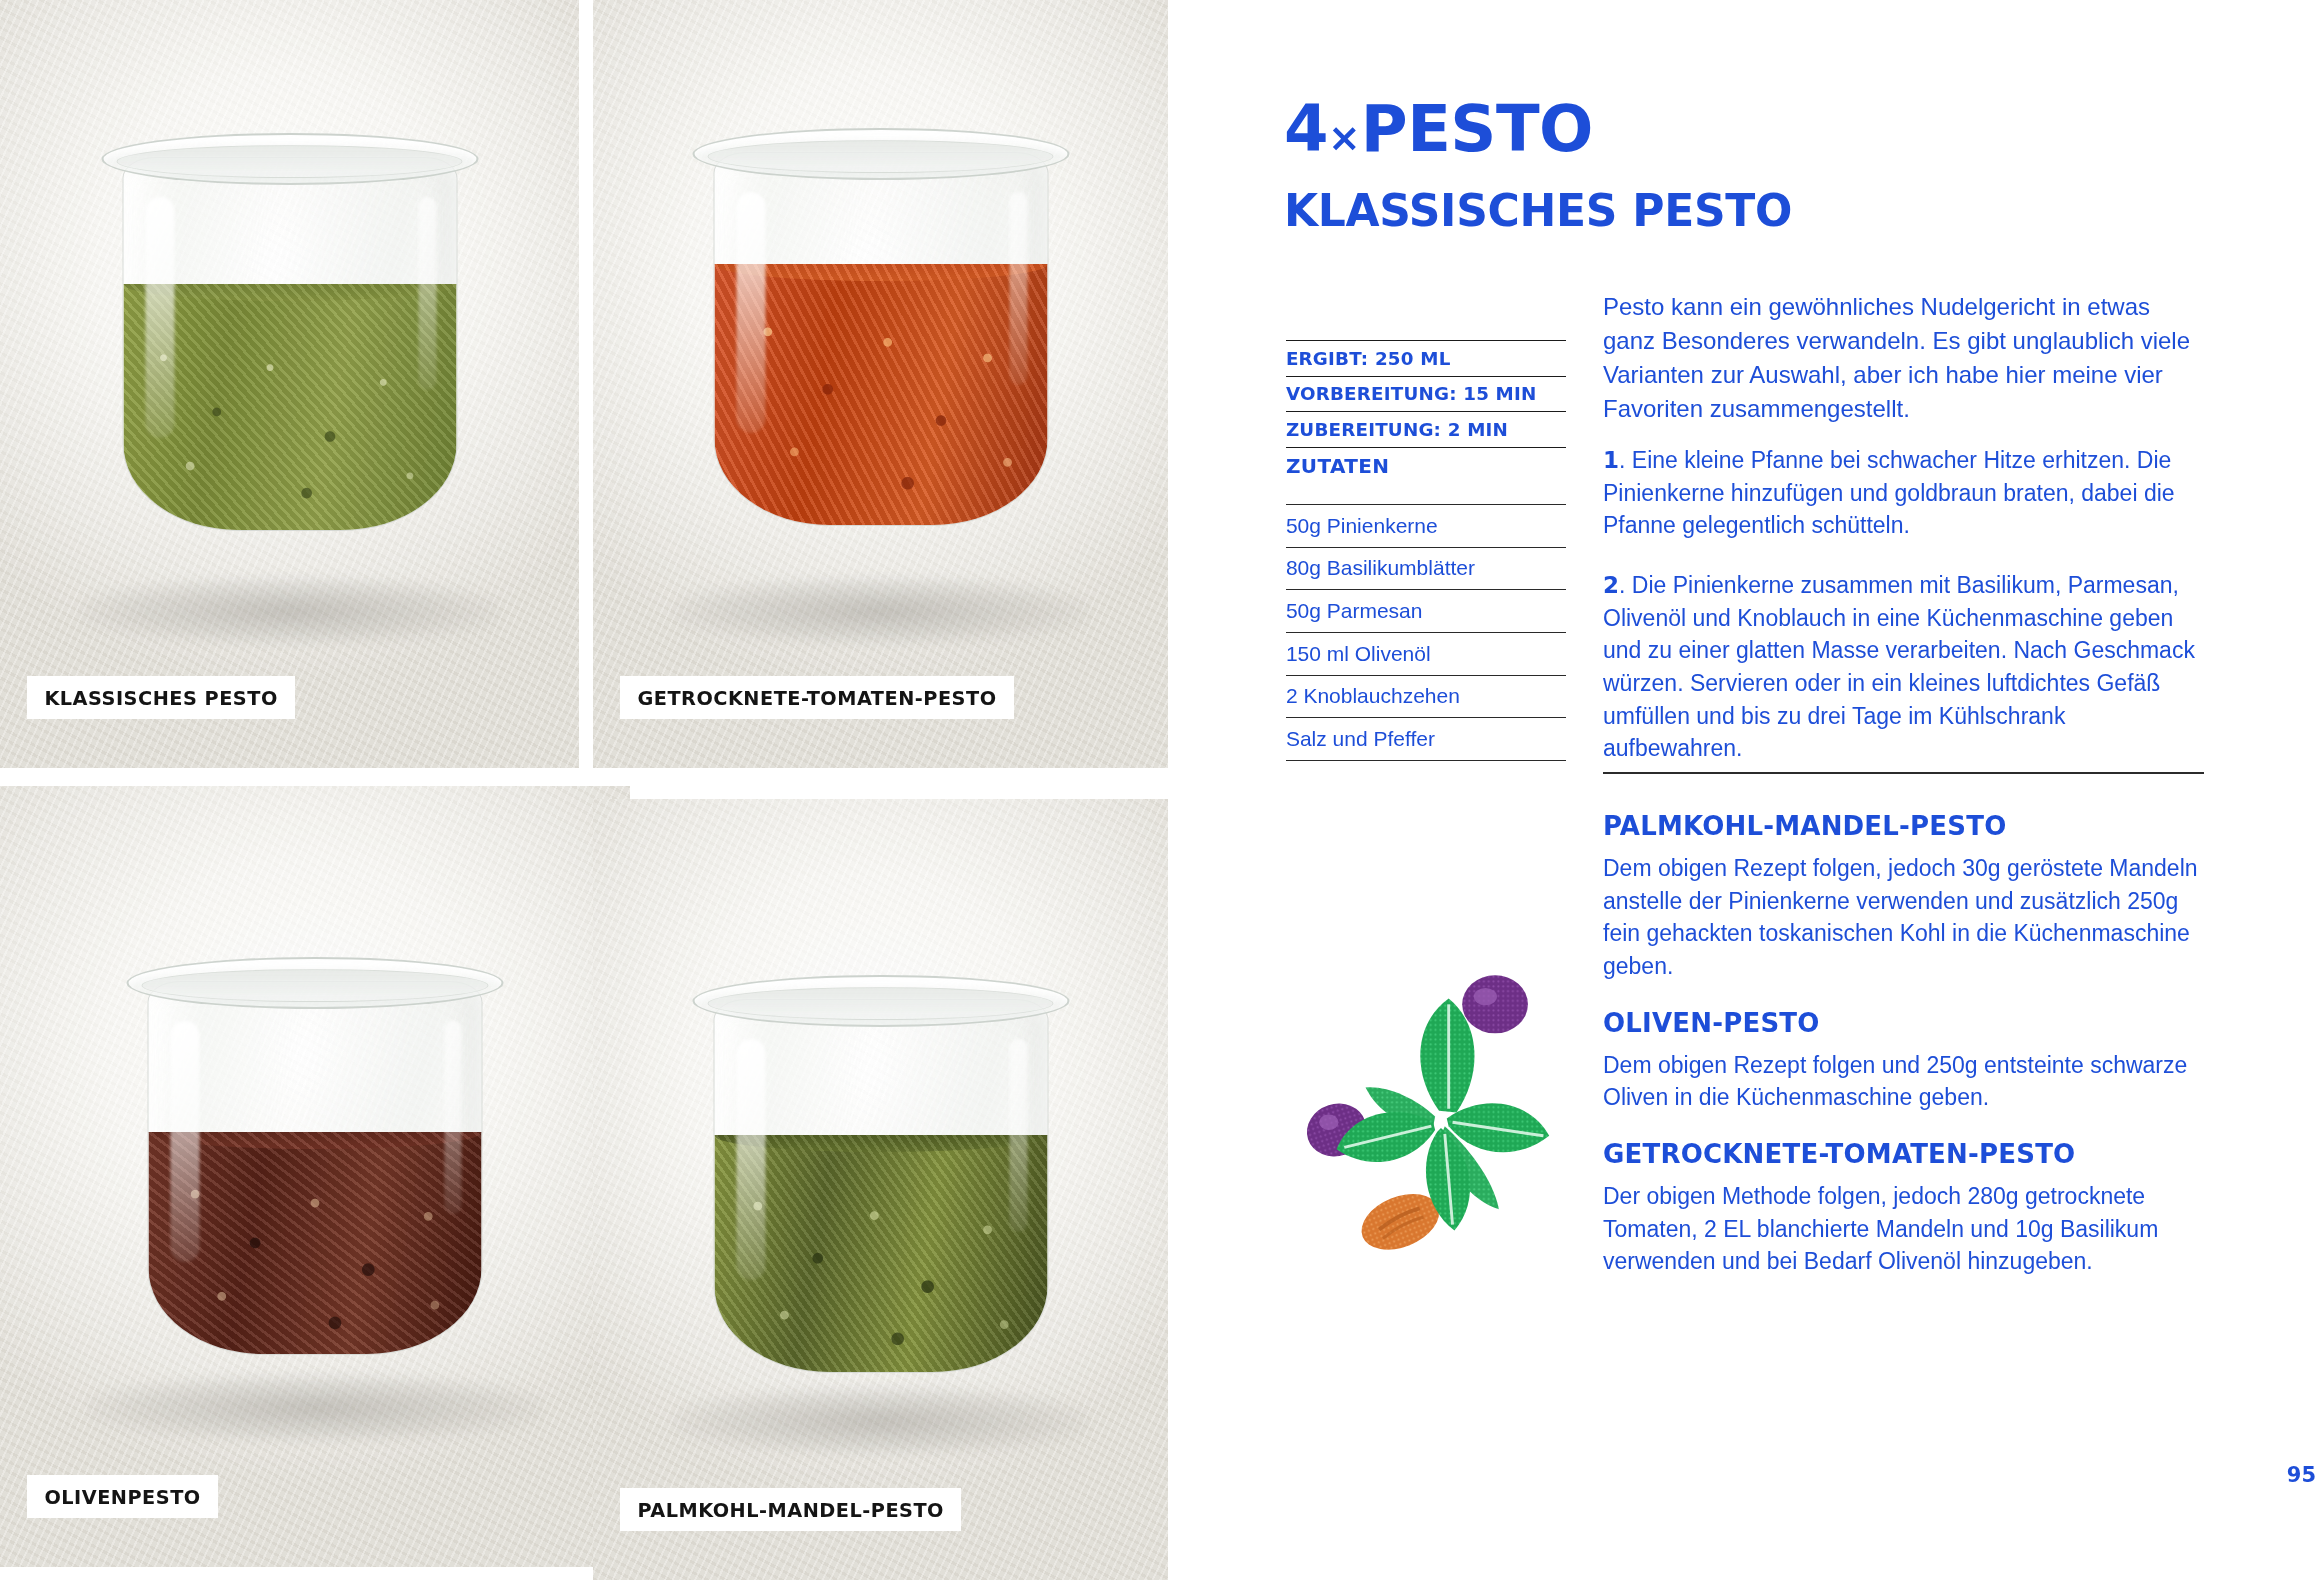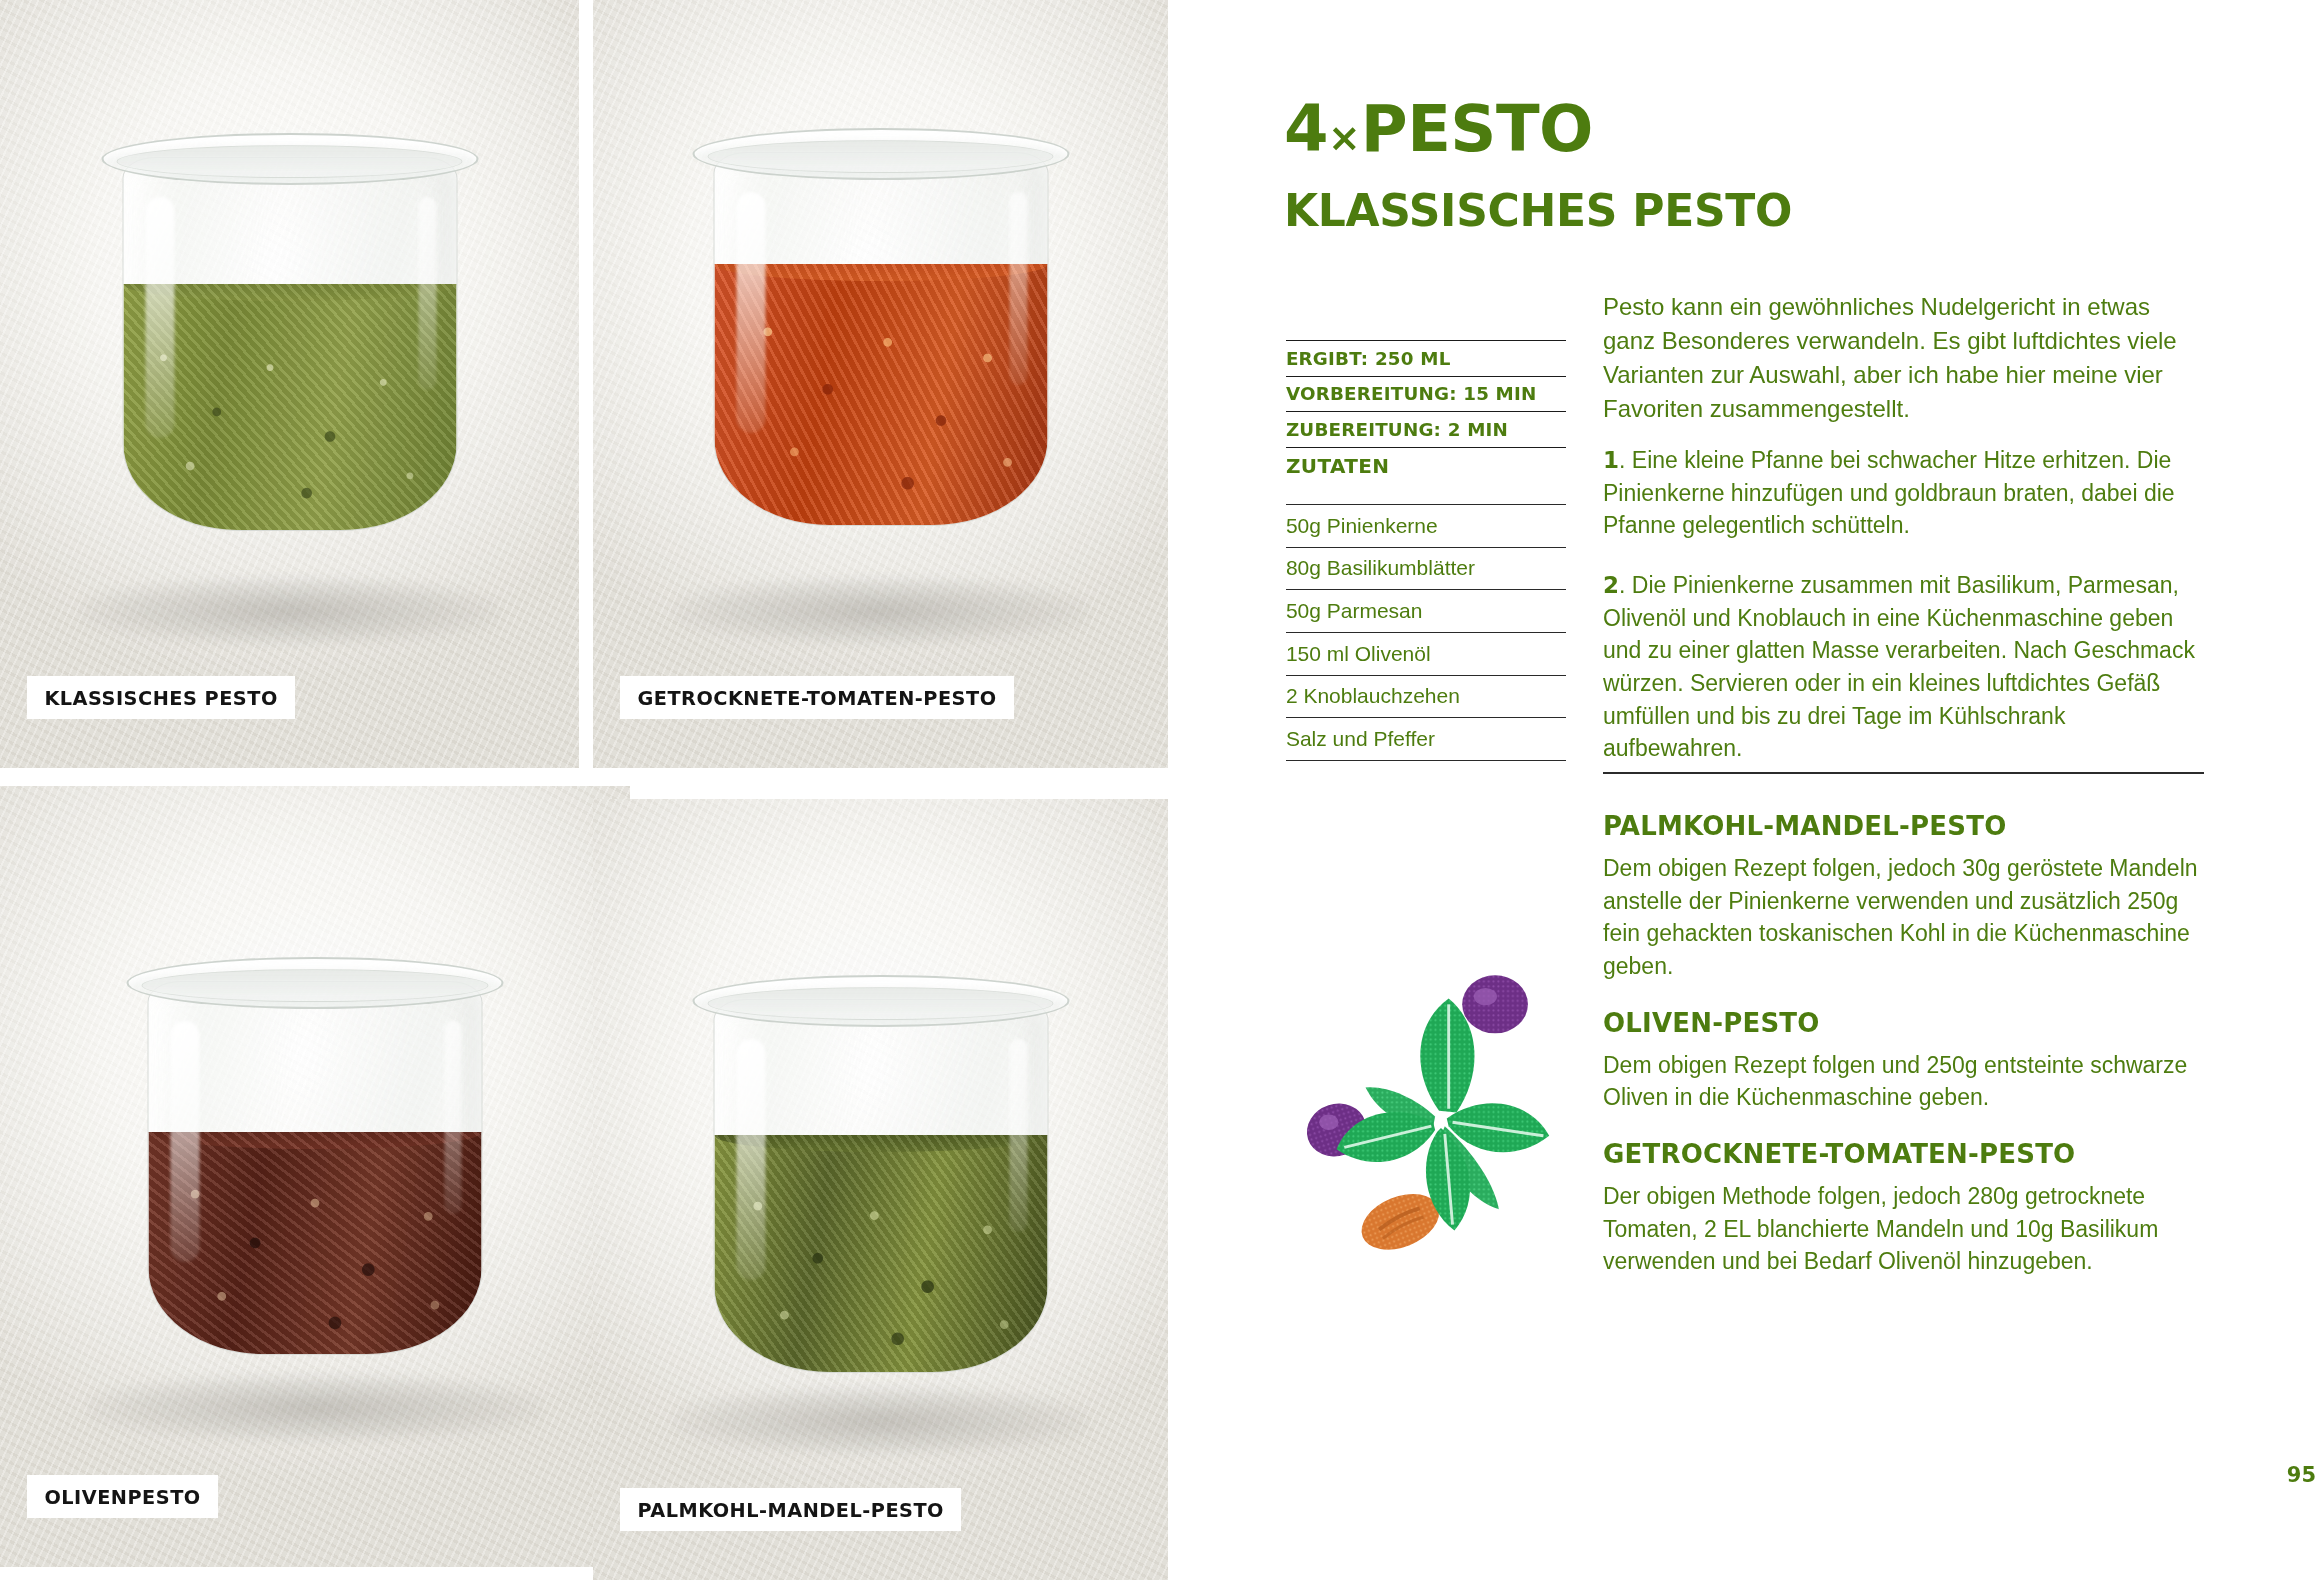--- a/index.html
+++ b/index.html
@@ -139,21 +139,21 @@
   .caption.c1 { left: 27px;  top: 676px; }
   .caption.c2 { left: 27px;  top: 676px; }
   .caption.c3 { left: 27px;  top: 689px; }
   .caption.c4 { left: 27px;  top: 689px; }
 
   
   .content {
     position: absolute;
     left: 1284px; top: 0;
     width: 1032px; height: 1581px;
-    color: #4d7c0f;
+    color: #1d4ed8;
   }
   .title {
     position: absolute;
     left: 0; top: 92px;
     font-family: "DejaVu Sans", sans-serif;
     font-weight: 700;
     font-size: 64px;
     letter-spacing: -0.5px;
   }
   .title .x {
@@ -401,21 +401,21 @@
     <div class="ing-head">ZUTATEN</div>
     <ul class="ing-list">
       <li>50g Pinienkerne</li>
       <li>80g Basilikumblätter</li>
       <li>50g Parmesan</li>
       <li>150 ml Olivenöl</li>
       <li>2 Knoblauchzehen</li>
       <li>Salz und Pfeffer</li>
     </ul>
 
-    <div class="intro">Pesto kann ein gewöhnliches Nudelgericht in etwas ganz Besonderes verwandeln. Es gibt luftdichtes viele Varianten zur Auswahl, aber ich habe hier meine vier Favoriten zusammengestellt.</div>
+    <div class="intro">Pesto kann ein gewöhnliches Nudelgericht in etwas ganz Besonderes verwandeln. Es gibt unglaublich viele Varianten zur Auswahl, aber ich habe hier meine vier Favoriten zusammengestellt.</div>
 
     <div class="steps">
       <p><span class="num">1</span><span>. Eine kleine Pfanne bei schwacher Hitze erhitzen. Die Pinienkerne hinzufügen und goldbraun braten, dabei die Pfanne gelegentlich schütteln.</span></p>
       <p><span class="num">2</span><span>. Die Pinienkerne zusammen mit Basilikum, Parmesan, Olivenöl und Knoblauch in eine Küchenmaschine geben und zu einer glatten Masse verarbeiten. Nach Geschmack würzen. Servieren oder in ein kleines luftdichtes Gefäß umfüllen und bis zu drei Tage im Kühlschrank aufbewahren.</span></p>
     </div>
 
     <div class="rule"></div>
 
     <div class="variants">
       <h3>PALMKOHL-MANDEL-PESTO</h3>

